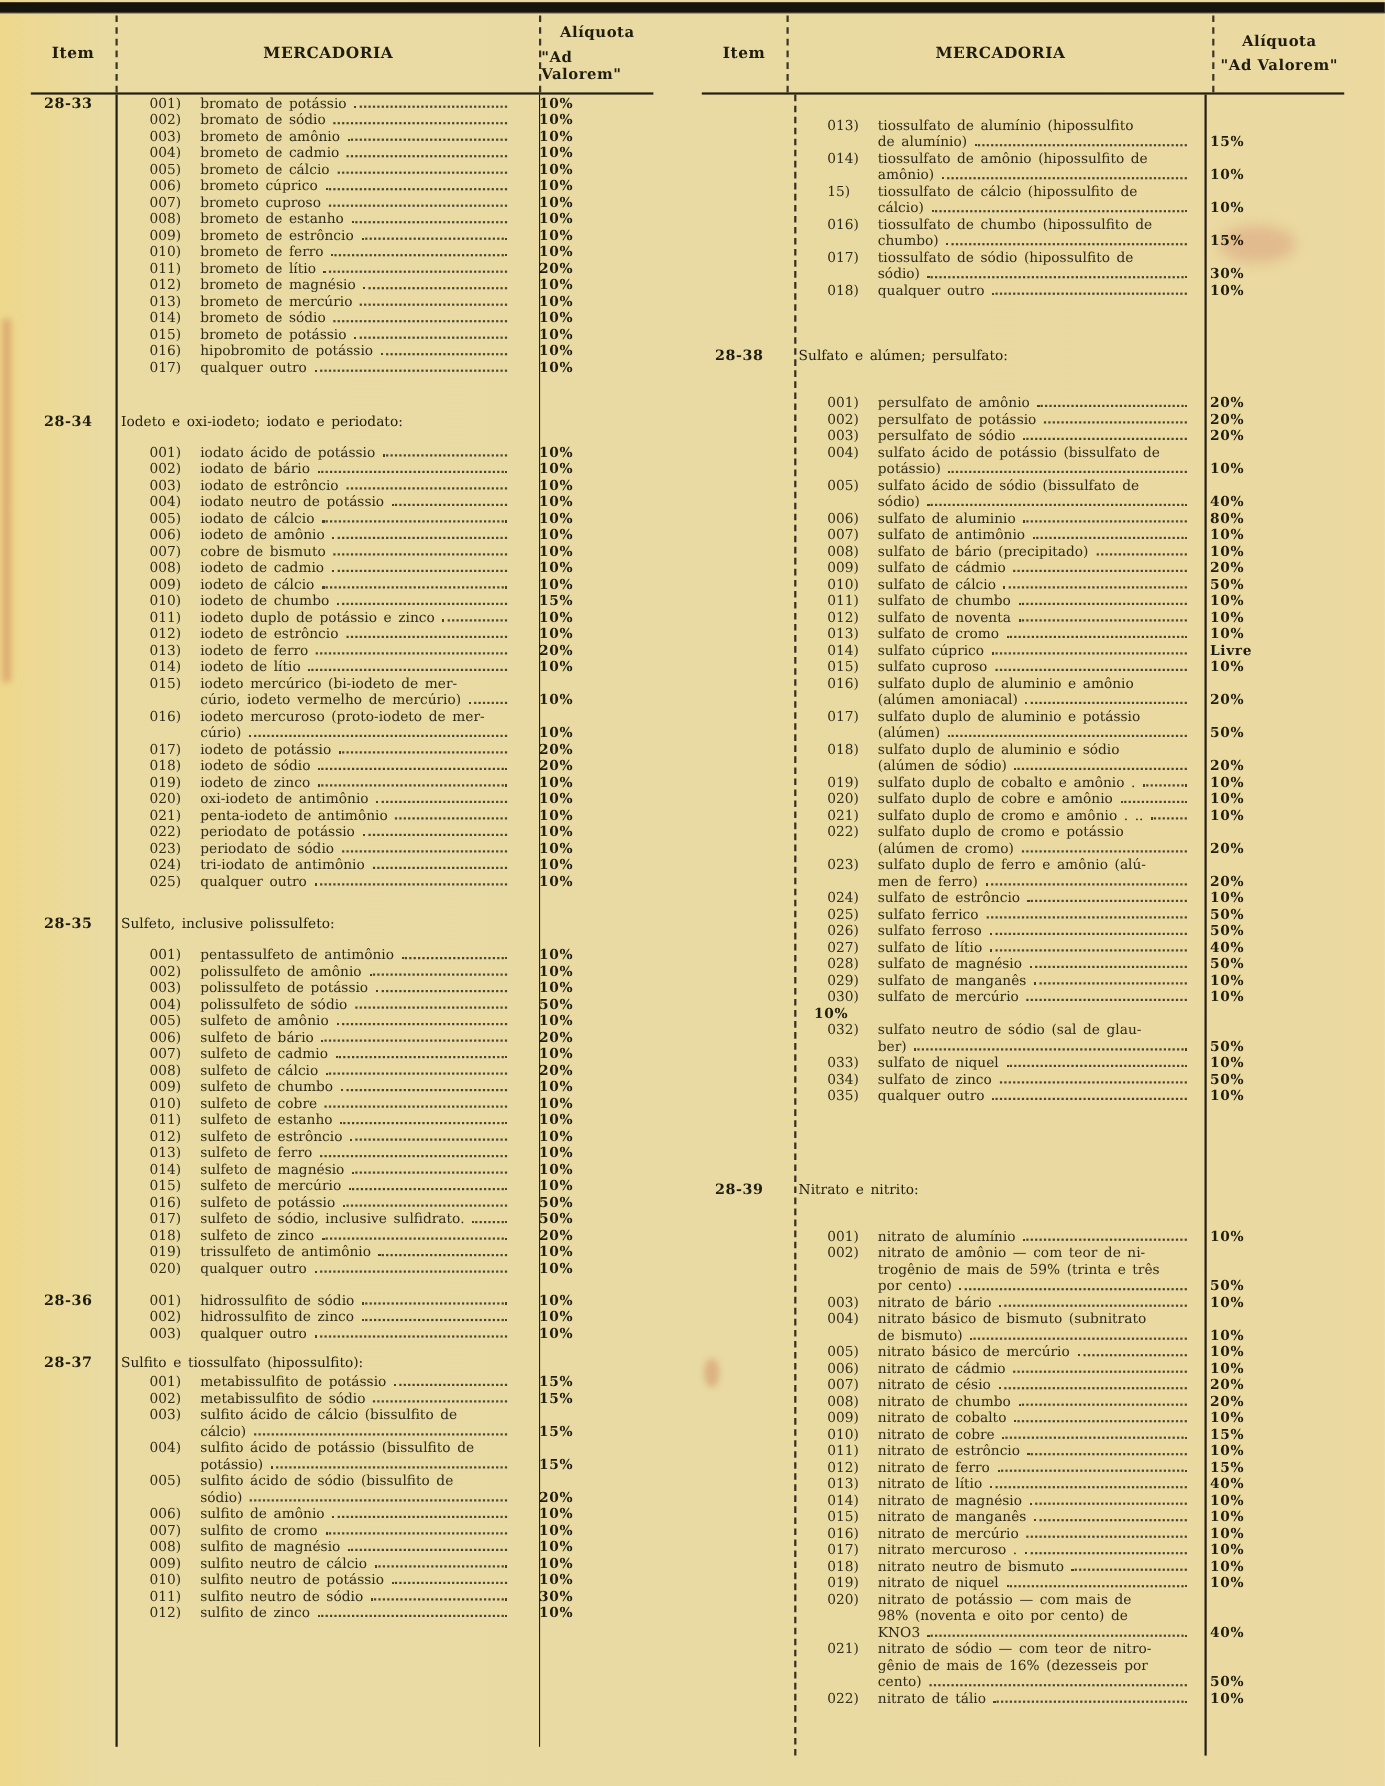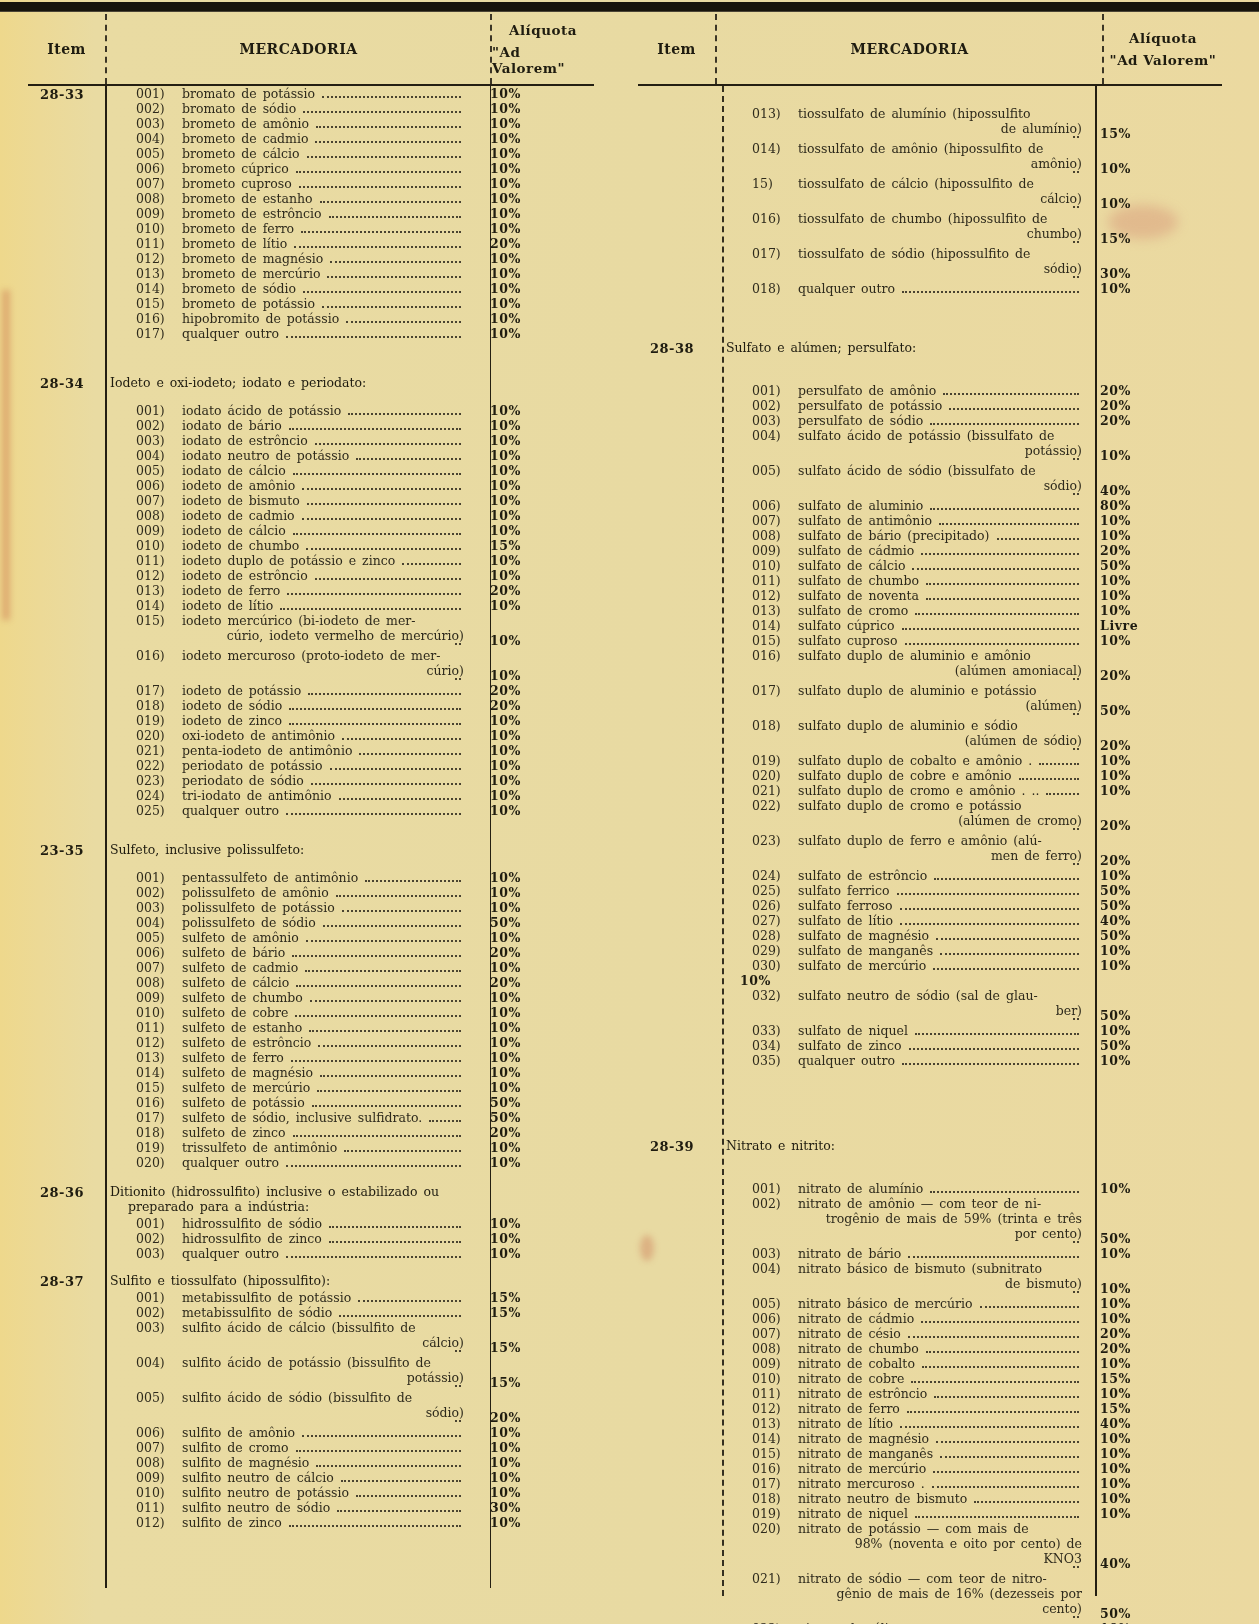--- a/index.html
+++ b/index.html
@@ -57,21 +57,21 @@
   .left .section[data-code="28-35"]{margin-top:24px;}
   .left .section[data-code="28-36"]{margin-top:14px;}
   .left .section[data-code="28-37"]{margin-top:12px;}
   .right .section[data-code="28-38"]{margin-top:44px;}
   .right .section[data-code="28-39"]{margin-top:70px;}
 
   .entry{display:flex;align-items:flex-end;}
   .etext{flex:1;min-width:0;}
   .eline{display:flex;align-items:flex-end;padding-left:30px;white-space:nowrap;}
   .eline .num{flex:none;width:46px;}
-  .eline.cont{padding-left:76px;flex-direction:column;}
+  .eline.cont{padding-left:76px;}
   .dotfill{flex:1;min-width:6px;height:0;margin:0 3px 3px 7px;border-bottom:2px dotted var(--leader);}
   .eval{flex:none;font-weight:bold;color:var(--ink-strong);letter-spacing:.6px;}
   .left .eval{width:104px;padding-left:26px;}
   .right .eval{width:122px;padding-left:18px;}
 </style>
 </head>
 <body>
 
 <div class="topbar"></div>
 <div class="stain1"></div>
@@ -321,21 +321,21 @@
               <span class="txt">iodeto de amônio</span>
               <div class="dotfill"></div>
             </div>
           </div>
           <div class="eval">10%</div>
         </div>
         <div class="entry">
           <div class="etext">
             <div class="eline">
               <span class="num">007)</span>
-              <span class="txt">iodeto de bismuto</span>
+              <span class="txt">cobre de bismuto</span>
               <div class="dotfill"></div>
             </div>
           </div>
           <div class="eval">10%</div>
         </div>
         <div class="entry">
           <div class="etext">
             <div class="eline">
               <span class="num">008)</span>
               <span class="txt">iodeto de cadmio</span>
@@ -515,21 +515,21 @@
             <div class="eline">
               <span class="num">025)</span>
               <span class="txt">qualquer outro</span>
               <div class="dotfill"></div>
             </div>
           </div>
           <div class="eval">10%</div>
         </div>
       </div>
       <div class="section" data-code="28-35">
-        <span class="code">23-35</span>
+        <span class="code">28-35</span>
         <div class="title">Sulfeto, inclusive polissulfeto:</div>
         <div class="entry">
           <div class="etext">
             <div class="eline">
               <span class="num">001)</span>
               <span class="txt">pentassulfeto de antimônio</span>
               <div class="dotfill"></div>
             </div>
           </div>
           <div class="eval">10%</div>
@@ -720,21 +720,20 @@
               <span class="num">020)</span>
               <span class="txt">qualquer outro</span>
               <div class="dotfill"></div>
             </div>
           </div>
           <div class="eval">10%</div>
         </div>
       </div>
       <div class="section tight" data-code="28-36">
         <span class="code">28-36</span>
-        <div class="title">Ditionito (hidrossulfito) inclusive o estabilizado ou preparado para a indústria:</div>
         <div class="entry">
           <div class="etext">
             <div class="eline">
               <span class="num">001)</span>
               <span class="txt">hidrossulfito de sódio</span>
               <div class="dotfill"></div>
             </div>
           </div>
           <div class="eval">10%</div>
         </div>

